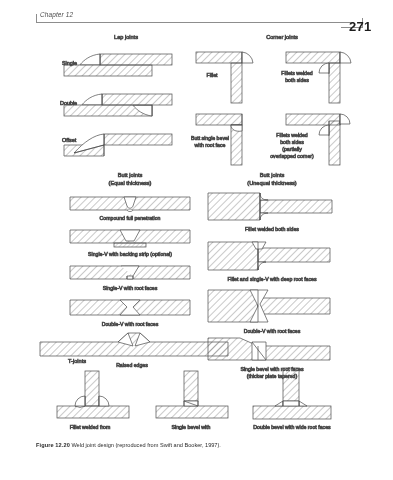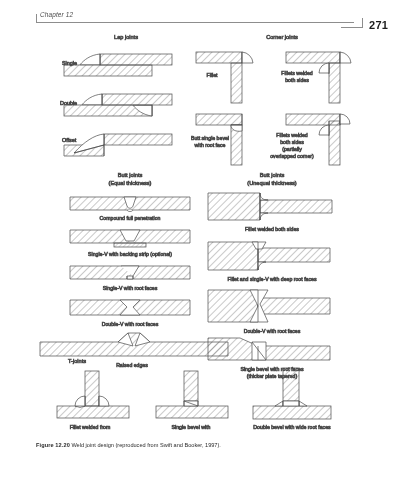--- a/index.html
+++ b/index.html
@@ -47,22 +47,22 @@
     position: absolute;
     left: 40px; top: 11px;
     font-size: 6.4px;
     font-style: italic;
     letter-spacing: .15px;
     color: #4a4a4a;
     white-space: nowrap;
   }
   .folio {
     position: absolute;
-    left: 369px; top: 19px;
-    font-size: 11px;
+    left: 349px; top: 19px;
+    font-size: 13px;
     font-weight: bold;
     letter-spacing: .3px;
     color: #1d1d1d;
   }
 
   
   #figure { position: absolute; left: 0; top: 30px; width: 393px; height: 400px; }
   #figure svg { display: block; }
 
   .cap {

